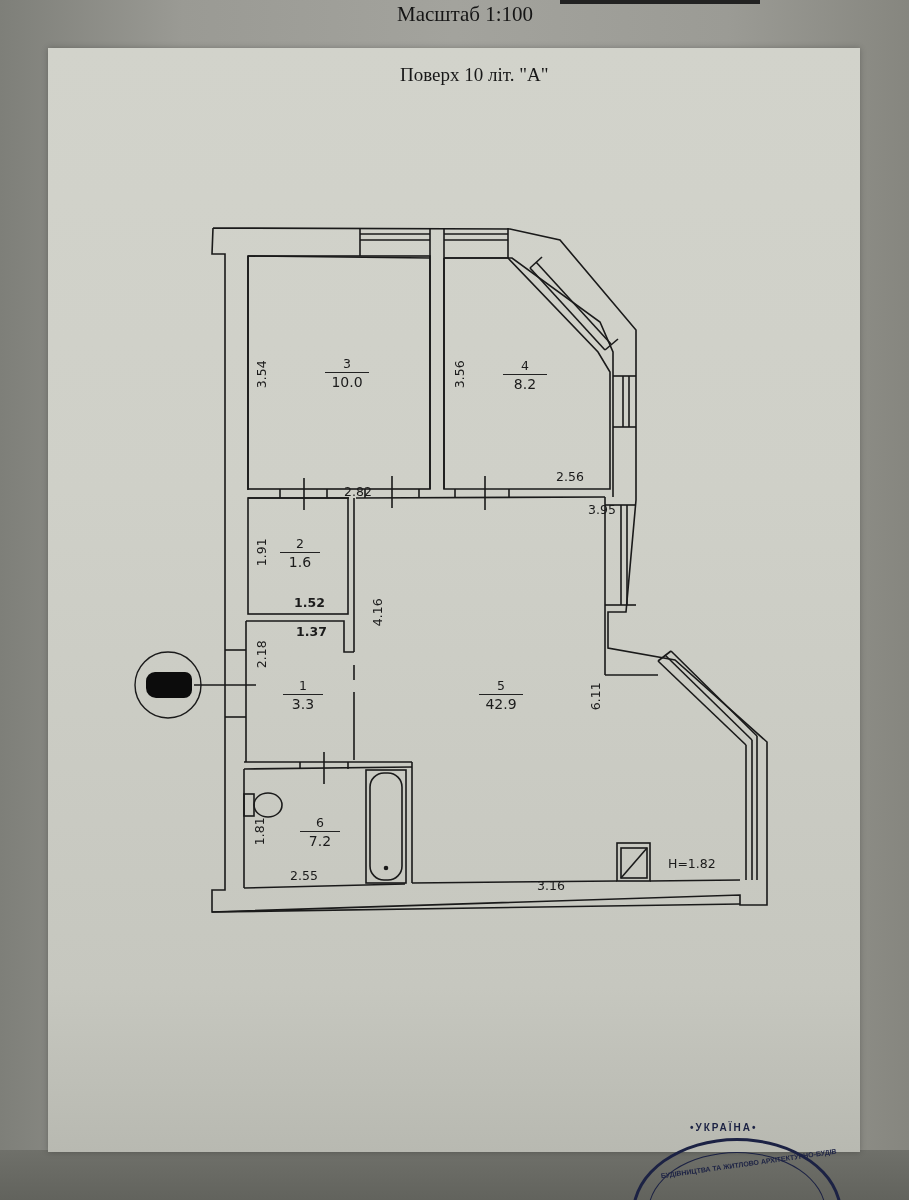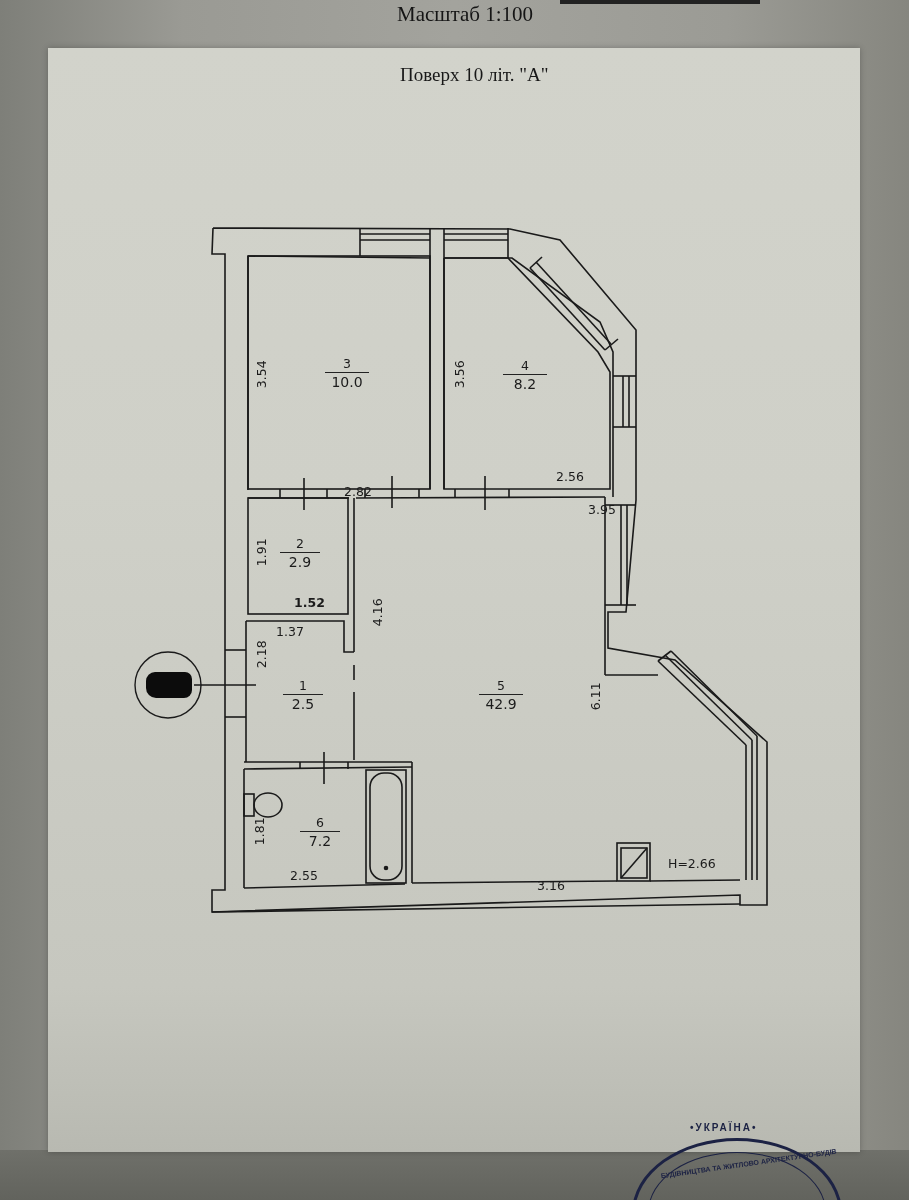--- a/index.html
+++ b/index.html
@@ -195,26 +195,26 @@
   <div class="area">10.0</div>
 </div>
 <div class="room-label" style="left:500px;top:358px;width:50px;">
   <div class="num">4</div>
   <div class="bar" style="width:44px;"></div>
   <div class="area">8.2</div>
 </div>
 <div class="room-label" style="left:280px;top:536px;width:40px;">
   <div class="num">2</div>
   <div class="bar" style="width:40px;"></div>
-  <div class="area">2.9</div>
+  <div class="area">1.6</div>
 </div>
 <div class="room-label" style="left:283px;top:678px;width:40px;">
   <div class="num">1</div>
   <div class="bar" style="width:40px;"></div>
-  <div class="area">2.5</div>
+  <div class="area">3.3</div>
 </div>
 <div class="room-label" style="left:479px;top:678px;width:44px;">
   <div class="num">5</div>
   <div class="bar" style="width:44px;"></div>
   <div class="area">42.9</div>
 </div>
 <div class="room-label" style="left:300px;top:815px;width:40px;">
   <div class="num">6</div>
   <div class="bar" style="width:40px;"></div>
   <div class="area">7.2</div>
@@ -222,23 +222,23 @@
 
 <div class="lbl vert" style="left:248px;top:368px;">3.54</div>
 <div class="lbl" style="left:344px;top:469px;margin-top:17px;">2.82</div>
 <div class="lbl vert" style="left:446px;top:368px;">3.56</div>
 <div class="lbl" style="left:556px;top:471px;">2.56</div>
 <div class="lbl" style="left:540px;top:504px;margin-left:48px;">3.95</div>
 <div class="lbl vert" style="left:364px;top:606px;">4.16</div>
 <div class="lbl vert" style="left:582px;top:690px;">6.11</div>
 <div class="lbl vert" style="left:248px;top:546px;">1.91</div>
 <div class="lbl" style="left:294px;top:597px;font-weight:bold;">1.52</div>
-<div class="lbl" style="left:276px;top:626px;">1.37</div>
+<div class="lbl" style="left:296px;top:626px;font-weight:bold;">1.37</div>
 <div class="lbl vert" style="left:248px;top:648px;">2.18</div>
 <div class="lbl vert" style="left:246px;top:825px;">1.81</div>
 <div class="lbl" style="left:290px;top:870px;">2.55</div>
 <div class="lbl" style="left:537px;top:864px;margin-top:16px;">3.16</div>
-<div class="lbl" style="left:668px;top:858px;">H=2.66</div>
+<div class="lbl" style="left:668px;top:858px;">H=1.82</div>
 
 <div class="stamp"></div>
 <div class="stamp-inner"></div>
 <div class="stamp-arc">БУДІВНИЦТВА ТА ЖИТЛОВО АРХІТЕКТУРНО-БУДІВ</div>
 <div class="stamp-text">•УКРАЇНА•</div>
 
 </body></html>

